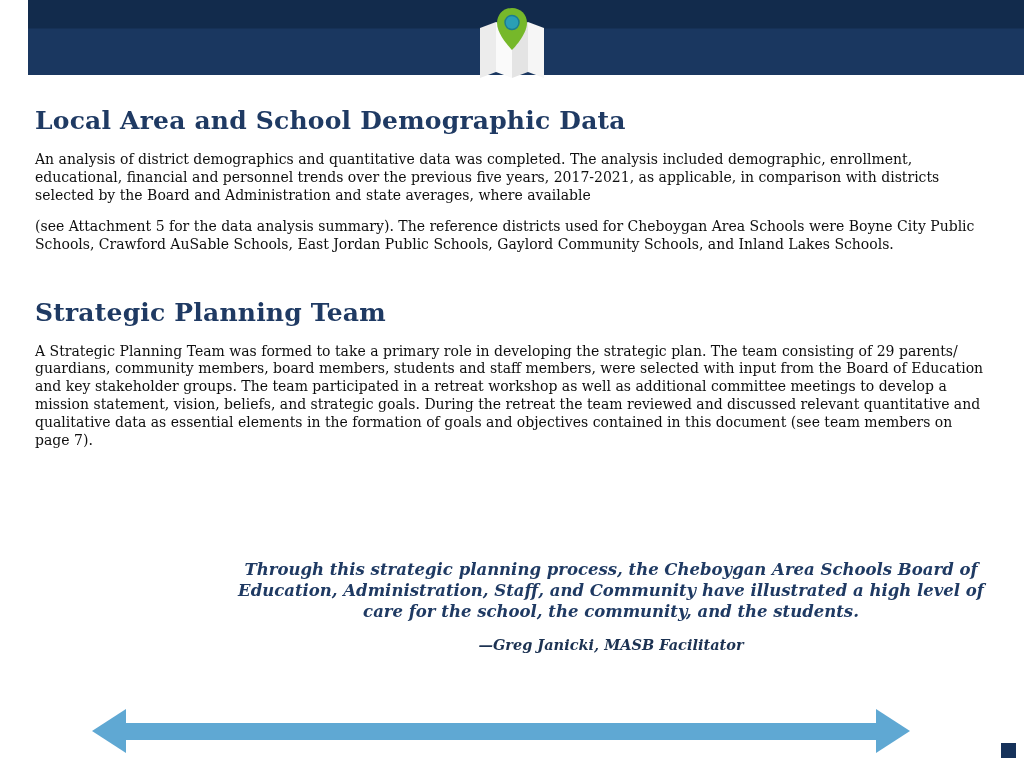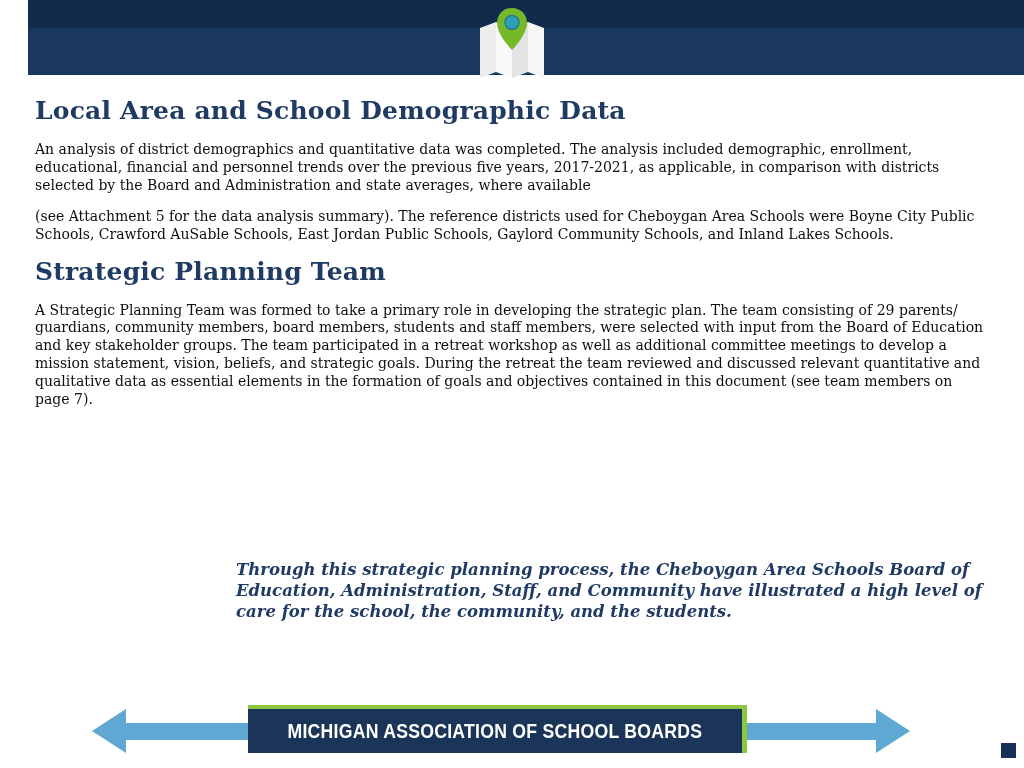--- a/index.html
+++ b/index.html
@@ -22,45 +22,45 @@
     position: absolute;
     top: 6px; left: 50%;
     transform: translateX(-50%);
     width: 90px; height: 80px;
     z-index: 3;
   }
 
   
   .content {
     position: absolute;
-    left: 35px; top: 96px;
+    left: 35px; top: 106px;
     width: 952px;
     color: #0e0e0e;
   }
   .section-heading {
     font-family: "DejaVu Serif", serif;
     font-weight: bold;
     color: #1f3a63;
     font-size: 25px;
     letter-spacing: 0.2px;
     margin: 0 0 16px 0;
   }
-  .section + .section { margin-top: 13px; }
+  .section + .section { margin-top: 44px; }
   .body-text {
     font-size: 14px;
     line-height: 1.28;
     margin: 0 0 13px 0;
   }
 
   
   .quote-block {
     position: absolute;
     top: 560px; right: 38px;
     width: 750px;
-    text-align: left;
+    text-align: center;
     color: #1f3a63;
   }
   .quote-text {
     font-style: italic;
     font-weight: bold;
     font-size: 16.5px;
     line-height: 1.26;
     margin: 0;
   }
   .quote-attribution {
@@ -152,26 +152,24 @@
 
     <div class="section">
       <h1 class="section-heading">Strategic Planning Team</h1>
       <p class="body-text">A Strategic Planning Team was formed to take a primary role in developing the strategic plan. The team consisting of 29 parents/ guardians, community members, board members, students and staff members, were selected with input from the Board of Education and key stakeholder groups. The team participated in a retreat workshop as well as additional committee meetings to develop a mission statement, vision, beliefs, and strategic goals. During the retreat the team reviewed and discussed relevant quantitative and qualitative data as essential elements in the formation of goals and objectives contained in this document (see team members on page 7).</p>
     </div>
 
   </div>
 
   <div class="quote-block">
     <p class="quote-text">Through this strategic planning process, the Cheboygan Area Schools Board of Education, Administration, Staff, and Community have illustrated a high level of care for the school, the community, and the students.</p>
+    <p class="quote-attribution">—Greg Janicki, MASB Facilitator</p>
   </div>
 
   <div class="footer">
     <div class="arrowhead-left"></div>
     <div class="arrow-bar"></div>
     <div class="arrowhead-right"></div>
-    <div class="masb-banner">
-      <span class="masb-banner-label">MICHIGAN ASSOCIATION OF SCHOOL BOARDS</span>
-    </div>
   </div>
 
   <div class="corner-decoration"></div>
 
 </div>
 
 </body></html>

